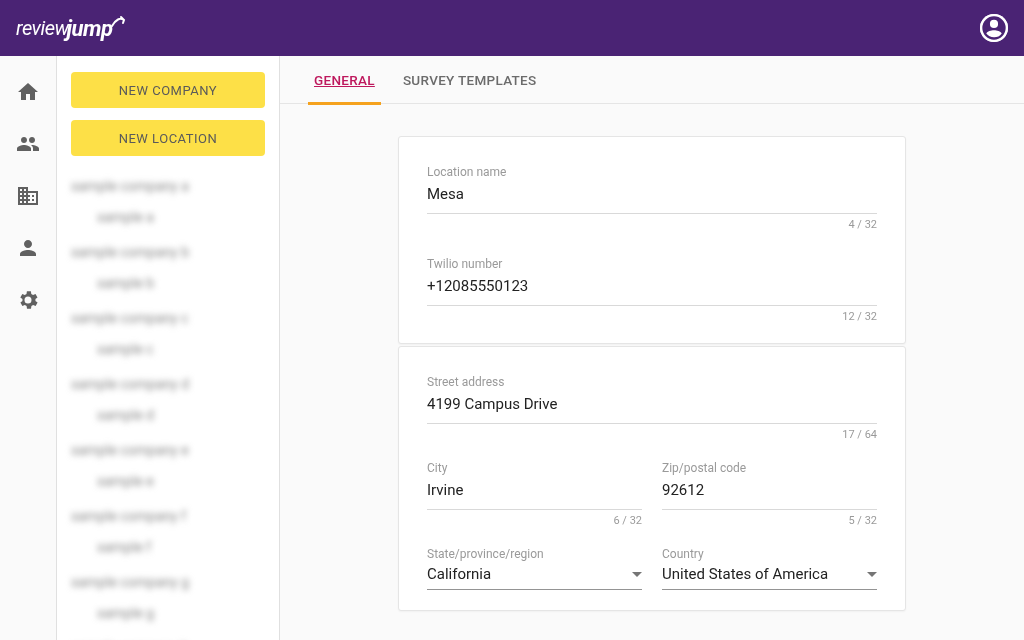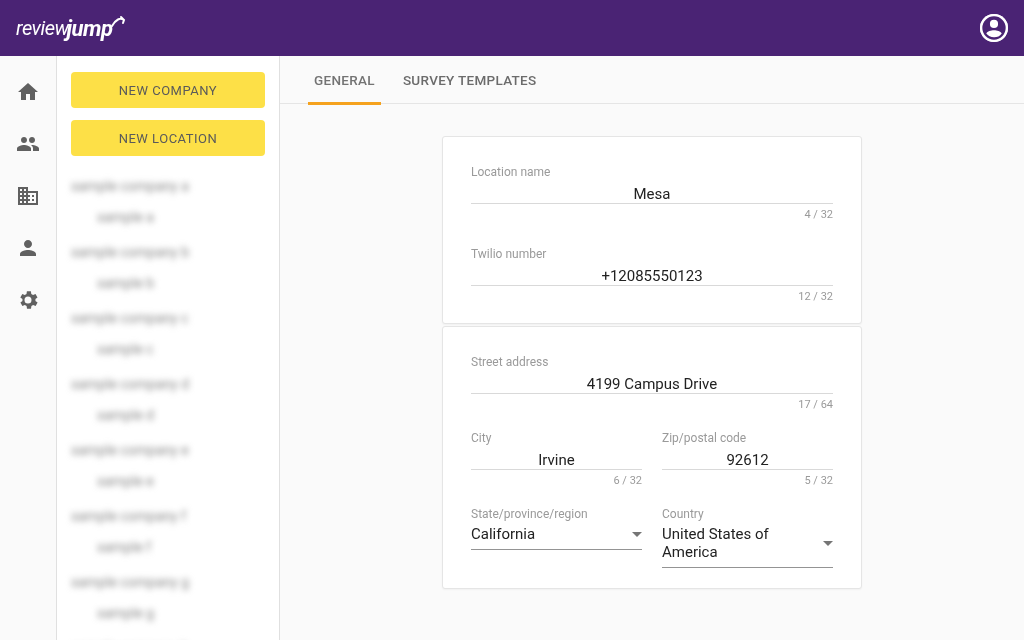--- a/index.html
+++ b/index.html
@@ -133,41 +133,42 @@
       height: 46px;
       display: flex;
       align-items: center;
       font-size: 13.5px;
       letter-spacing: 0.3px;
       color: #6b6b6b;
       cursor: pointer;
       font-weight: 500;
     }
     .tab.active {
-      color: #737373;
+      color: #be185d;
       position: relative;
+      text-decoration: underline;
     }
     .tab.active::after {
       content: "";
       position: absolute;
       left: 8px;
       right: 8px;
       bottom: -2px;
       height: 3px;
       background: #f5a21e;
     }
     .form-area {
       flex: 1;
       display: flex;
       justify-content: center;
       padding-top: 32px;
       overflow-y: auto;
     }
     .card-stack {
-      width: 420px;
+      width: 508px;
     }
     .card {
       background: #fff;
       border: 1px solid #e5e5e5;
       border-radius: 3px;
       padding: 0;
       margin-bottom: 2px;
       box-shadow: 0 1px 2px rgba(0,0,0,0.04);
     }
     .card-body {
@@ -180,25 +181,24 @@
     }
     .field-label {
       display: block;
       font-size: 12px;
       color: #9a9a9a;
       margin-bottom: 4px;
     }
     .field-value {
       font-size: 15px;
       color: #222;
-      padding: 2px 0 0 0;
+      padding: 2px 0 10px 0;
       border-bottom: 1px solid #d9d9d9;
       display: block;
       width: 100%;
-      text-align: center;
     }
     .plan-field {
       border-bottom: 1px solid #d9d9d9;
       padding-bottom: 6px;
     }
     .counter {
       font-size: 11px;
       color: #9a9a9a;
       text-align: right;
       margin-top: 4px;

